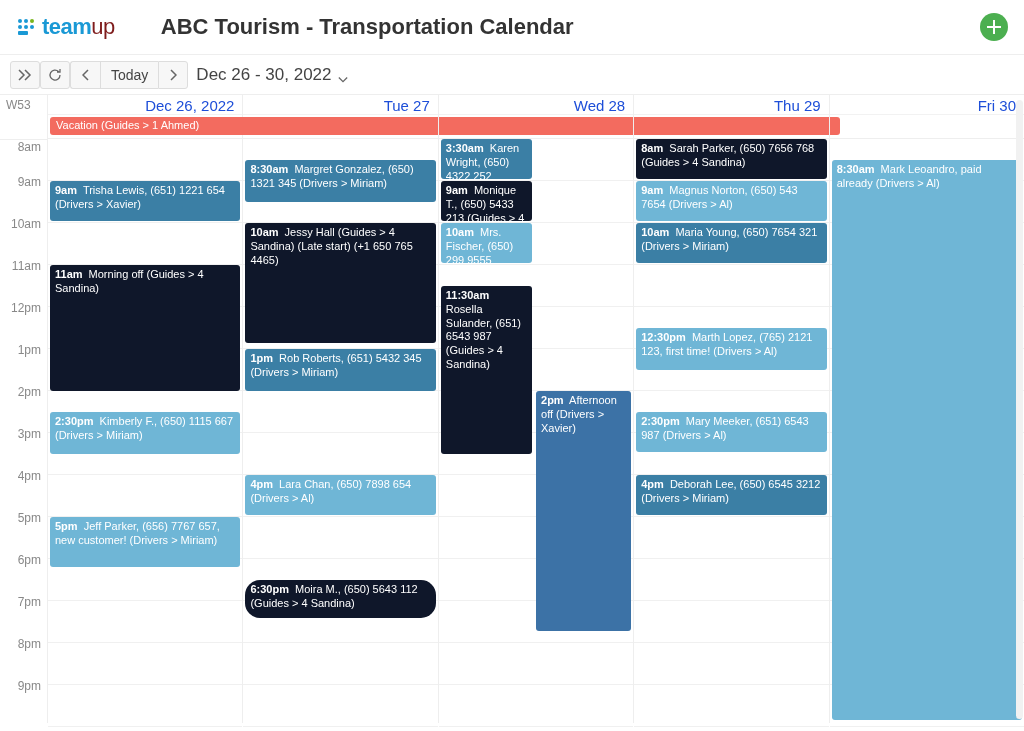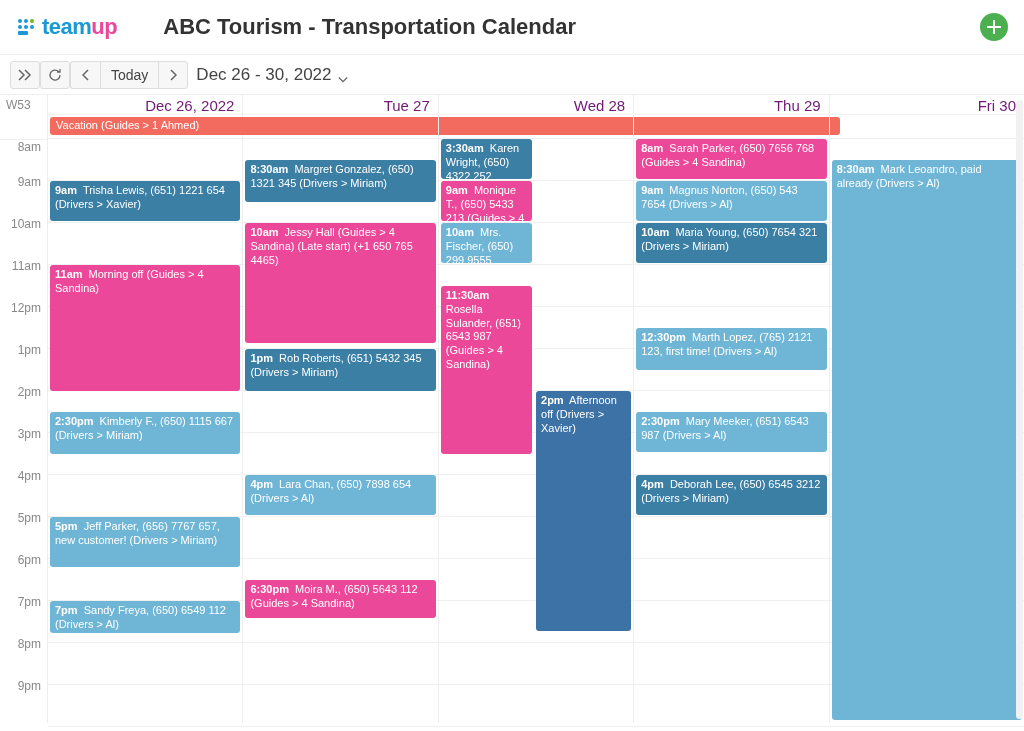--- a/index.html
+++ b/index.html
@@ -5,21 +5,21 @@
   * { box-sizing: border-box; margin: 0; padding: 0; }
   html, body { height: 100%; font-family: -apple-system, BlinkMacSystemFont, "Segoe UI", Helvetica, Arial, sans-serif; color: #333; background:#e9e9e9; }
   .app { width:1024px; height:731px; background:#fff; position:relative; overflow:hidden; }
 
   
   .header { height:55px; display:flex; align-items:center; padding:0 16px; border-bottom:1px solid #eee; }
   .logo { display:flex; align-items:center; gap:6px; }
   .logo-dots { width:20px; height:20px; }
   .logo-text { font-size:22px; font-weight:400; letter-spacing:-0.5px; }
   .logo-team { color:#1a99d5; font-weight:600; }
-  .logo-up { color:#ec4899; font-weight:700; }
+  .logo-up { color:#7f1d1d; font-weight:400; }
   .page-title { margin-left:46px; font-size:22px; font-weight:600; color:#333; }
   .add-btn { margin-left:auto; width:28px; height:28px; border-radius:50%; background:#4caf50; display:flex; align-items:center; justify-content:center; }
   .add-btn svg { fill:#fff; }
 
   
   .toolbar { height:40px; display:flex; align-items:center; padding:0 10px; gap:0; border-bottom:1px solid #eee; font-size:14px; color:#444; }
   .tb-btn, .tb-group-btn { border:1px solid #ddd; background:#f7f7f7; border-radius:3px; height:28px; display:flex; align-items:center; justify-content:center; }
   .tb-btn { width:30px; }
   .tb-group { display:flex; }
   .tb-group .tb-group-btn { border-radius:0; border-right:none; width:30px; }
@@ -32,32 +32,32 @@
   
   .cal { position:absolute; top:95px; left:0; right:0; bottom:8px; display:flex; }
   .time-col { width:48px; border-right:1px solid #eee; position:relative; }
   .week-label { height:45px; display:flex; align-items:flex-start; justify-content:flex-start; padding:3px 6px; font-size:12px; color:#888; border-bottom:1px solid #eee; }
   .hour-label { height:42px; font-size:12px; color:#888; text-align:right; padding-right:6px; position:relative; top:-7px; }
   .hour-label:first-of-type { top:0; }
 
   .days { flex:1; display:flex; }
   .day-col { flex:1; border-right:1px solid #eee; position:relative; }
   .day-col:last-child { border-right:none; }
-  .day-header { height:20px; padding:2px 8px 0 0; text-align:right; font-size:15px; color:#701a75; border-bottom:1px solid #f2f2f2; }
+  .day-header { height:20px; padding:2px 8px 0 0; text-align:right; font-size:15px; color:#1d4ed8; border-bottom:1px solid #f2f2f2; }
   .allday-row { height:24px; position:relative; border-bottom:1px solid #eee; }
   .allday-event { position:absolute; top:2px; height:18px; background:#f36b5f; color:#fff; font-size:11px; padding:2px 6px; border-radius:3px; white-space:nowrap; overflow:hidden; }
 
   .grid-body { position:relative; }
   .hour-row { height:42px; border-bottom:1px solid #f0f0f0; }
 
   .event { position:absolute; left:2px; right:2px; border-radius:3px; padding:3px 5px; font-size:11px; color:#fff; line-height:1.25; overflow:hidden; }
   .event .time { font-weight:700; margin-right:3px; }
   .c-teal { background:#3b7fa5; }
   .c-light { background:#6fb6d6; }
-  .c-pink { background:#ec4899; }
+  .c-pink { background:#0f172a; }
   .c-blue { background:#3c72a6; }
 
   
   .sb { position:absolute; right:1px; top:100px; bottom:12px; width:7px; background:#f1f1f1; border-radius:4px; }
 </style>
 </head>
 <body>
 
 <div class="app">
 
@@ -155,21 +155,20 @@
             <div class="hour-row"></div>
             <div class="hour-row"></div>
             <div class="hour-row"></div>
             <div class="hour-row"></div>
             <div class="hour-row"></div>
             <div class="hour-row"></div>
             <div class="event c-teal" style="top: 42px; height: 40px;"><span class="time">9am</span><span> Trisha Lewis, (651) 1221 654 (Drivers &gt; Xavier)</span></div>
             <div class="event c-pink" style="top: 126px; height: 126px;"><span class="time">11am</span><span> Morning off (Guides &gt; 4 Sandina)</span></div>
             <div class="event c-light" style="top: 273px; height: 42px;"><span class="time">2:30pm</span><span> Kimberly F., (650) 1115 667 (Drivers &gt; Miriam)</span></div>
             <div class="event c-light" style="top: 378px; height: 50px;"><span class="time">5pm</span><span> Jeff Parker, (656) 7767 657, new customer! (Drivers &gt; Miriam)</span></div>
-            <div class="event c-light" style="top: 462px; height: 32px;"><span class="time">7pm</span><span> Sandy Freya, (650) 6549 112 (Drivers &gt; Al)</span></div>
           </div>
       </div>
 
       <div class="day-col">
         <div class="day-header">Tue 27</div>
         <div class="allday-row"></div>
         <div class="grid-body" id="grid-tue">
             <div class="hour-row"></div>
             <div class="hour-row"></div>
             <div class="hour-row"></div>
@@ -181,21 +180,21 @@
             <div class="hour-row"></div>
             <div class="hour-row"></div>
             <div class="hour-row"></div>
             <div class="hour-row"></div>
             <div class="hour-row"></div>
             <div class="hour-row"></div>
             <div class="event c-teal" style="top: 21px; height: 42px;"><span class="time">8:30am</span><span> Margret Gonzalez, (650) 1321 345 (Drivers &gt; Miriam)</span></div>
             <div class="event c-pink" style="top: 84px; height: 120px;"><span class="time">10am</span><span> Jessy Hall (Guides &gt; 4 Sandina) (Late start) (+1 650 765 4465)</span></div>
             <div class="event c-teal" style="top: 210px; height: 42px;"><span class="time">1pm</span><span> Rob Roberts, (651) 5432 345 (Drivers &gt; Miriam)</span></div>
             <div class="event c-light" style="top: 336px; height: 40px;"><span class="time">4pm</span><span> Lara Chan, (650) 7898 654 (Drivers &gt; Al)</span></div>
-            <div class="event c-pink" style="top: 441px; height: 38px;"><span class="time">6:30pm</span><span> Moira M., (650) 5643 112 (Guides &gt; 4 Sandina)</span></div>
+            <div class="event c-pink" style="top: 441px; height: 38px; border-radius: 15px;"><span class="time">6:30pm</span><span> Moira M., (650) 5643 112 (Guides &gt; 4 Sandina)</span></div>
           </div>
       </div>
 
       <div class="day-col">
         <div class="day-header">Wed 28</div>
         <div class="allday-row"></div>
         <div class="grid-body" id="grid-wed">
             <div class="hour-row"></div>
             <div class="hour-row"></div>
             <div class="hour-row"></div>

